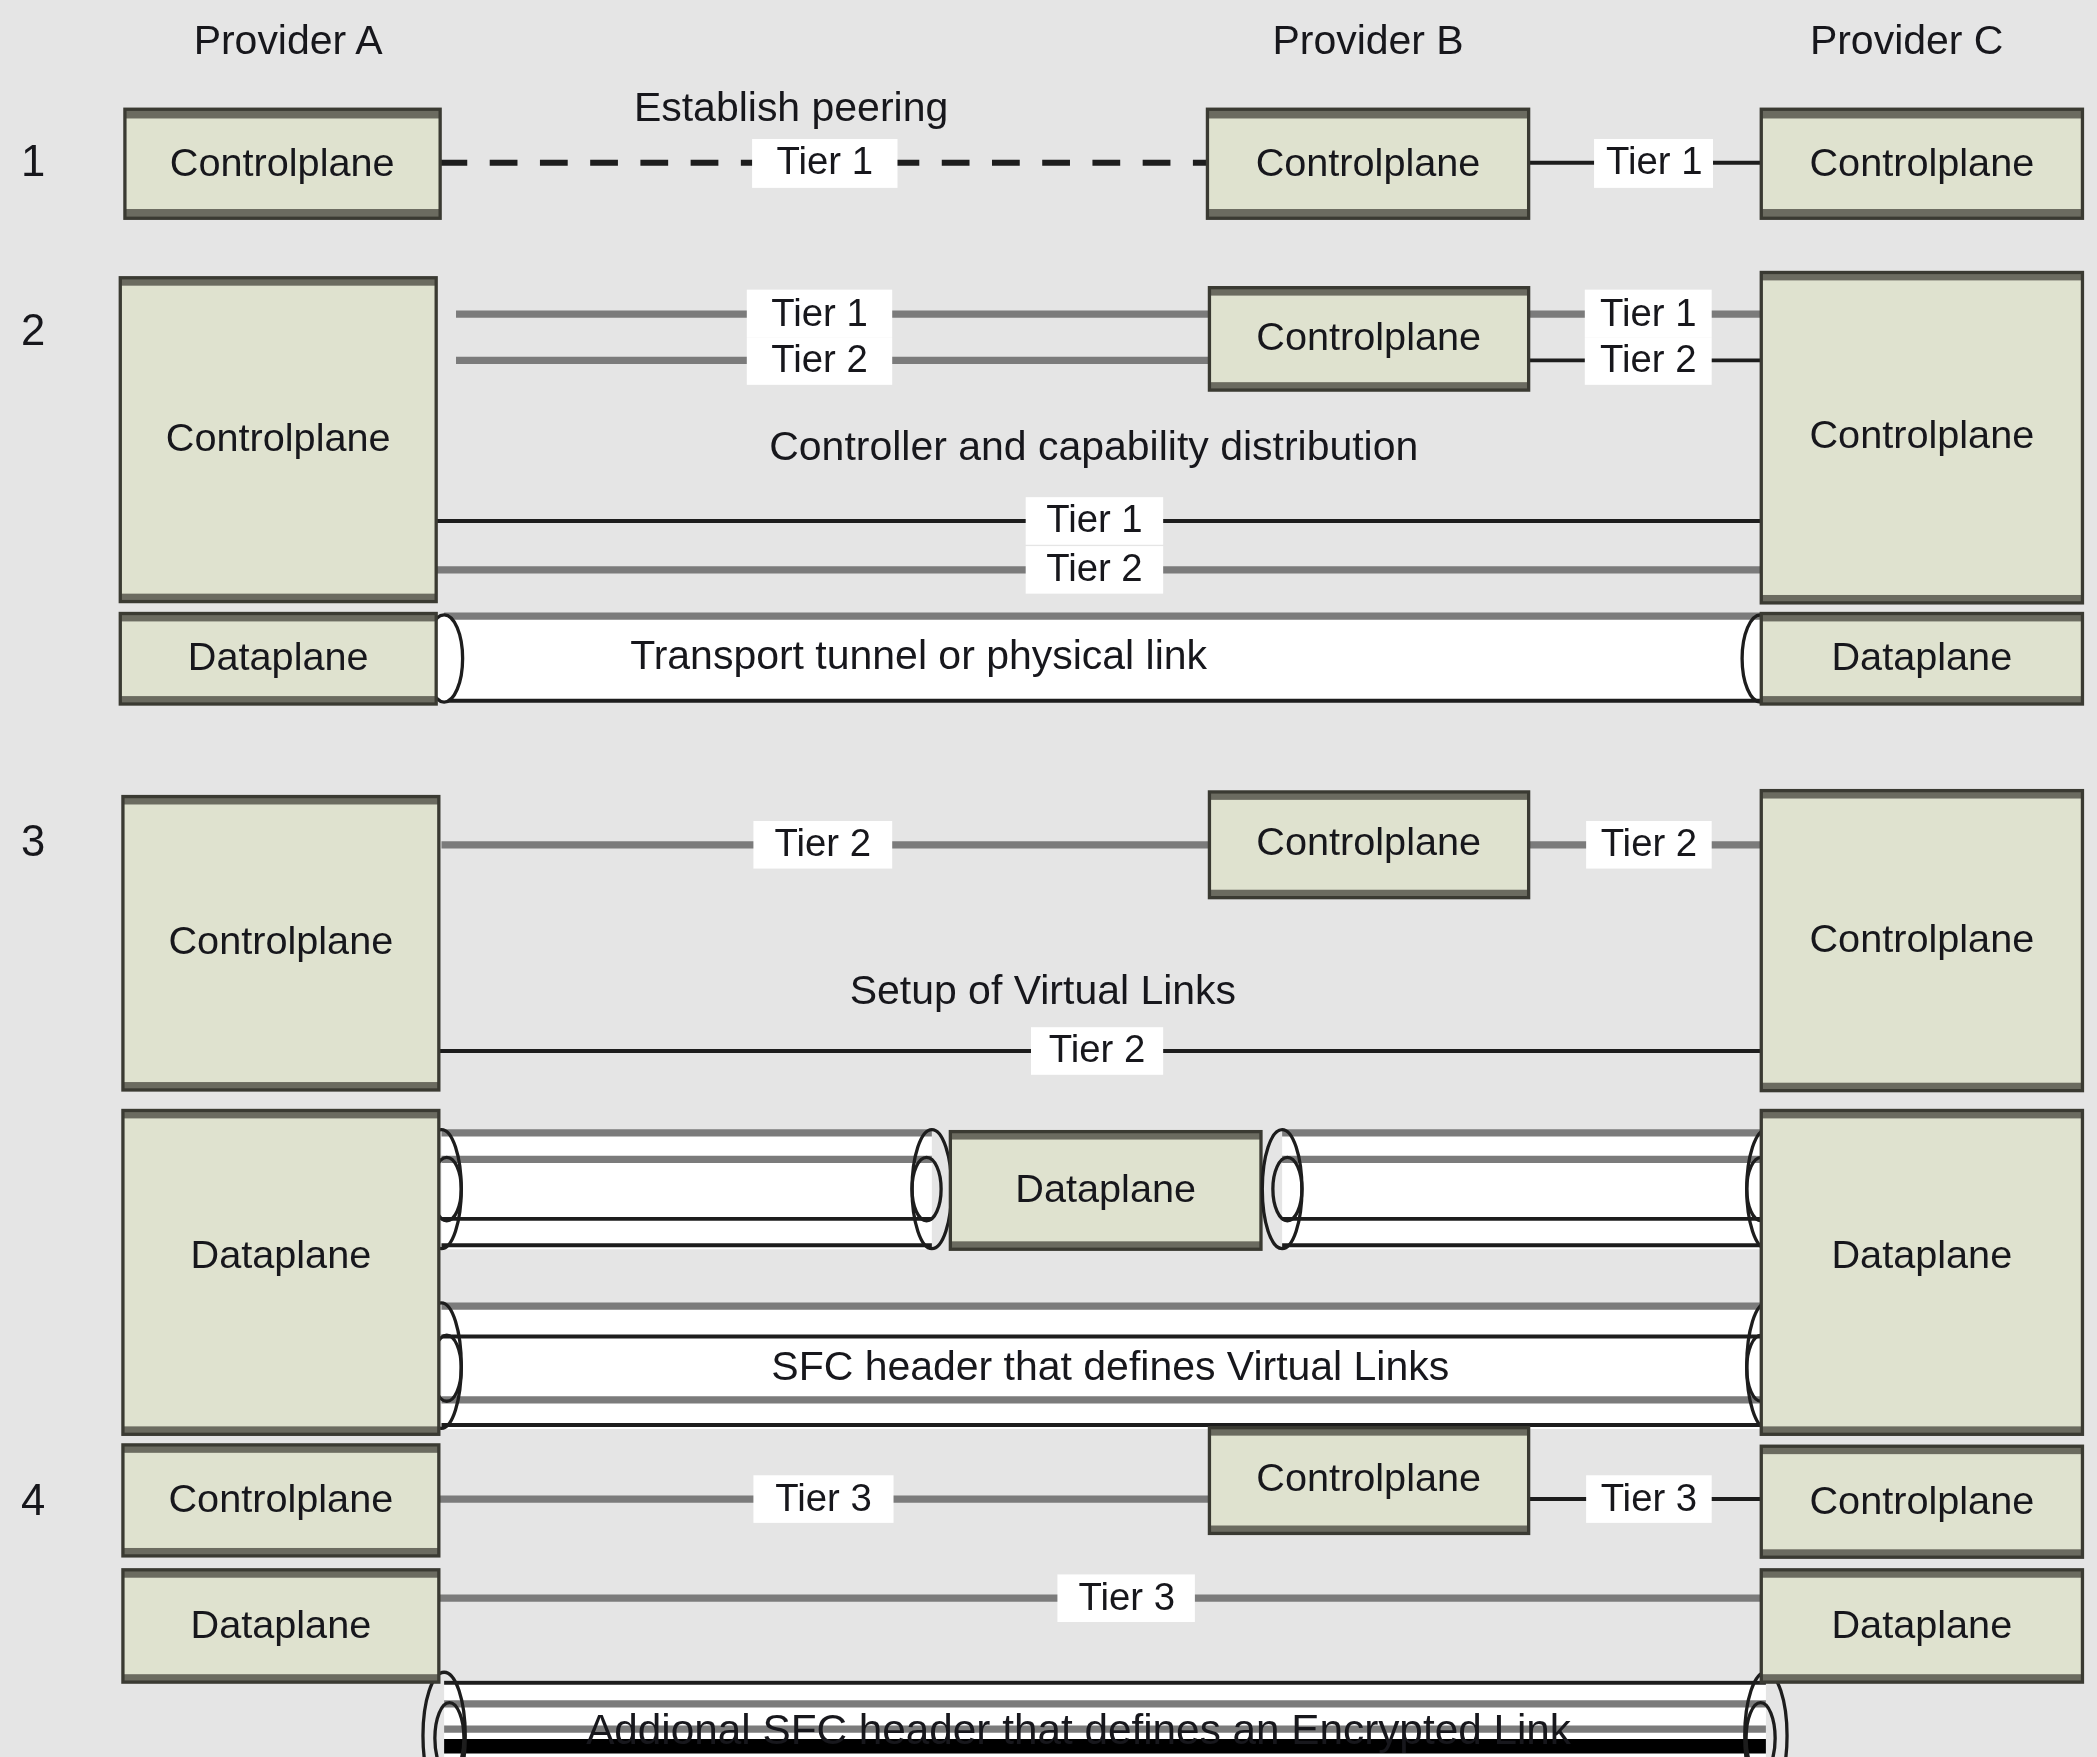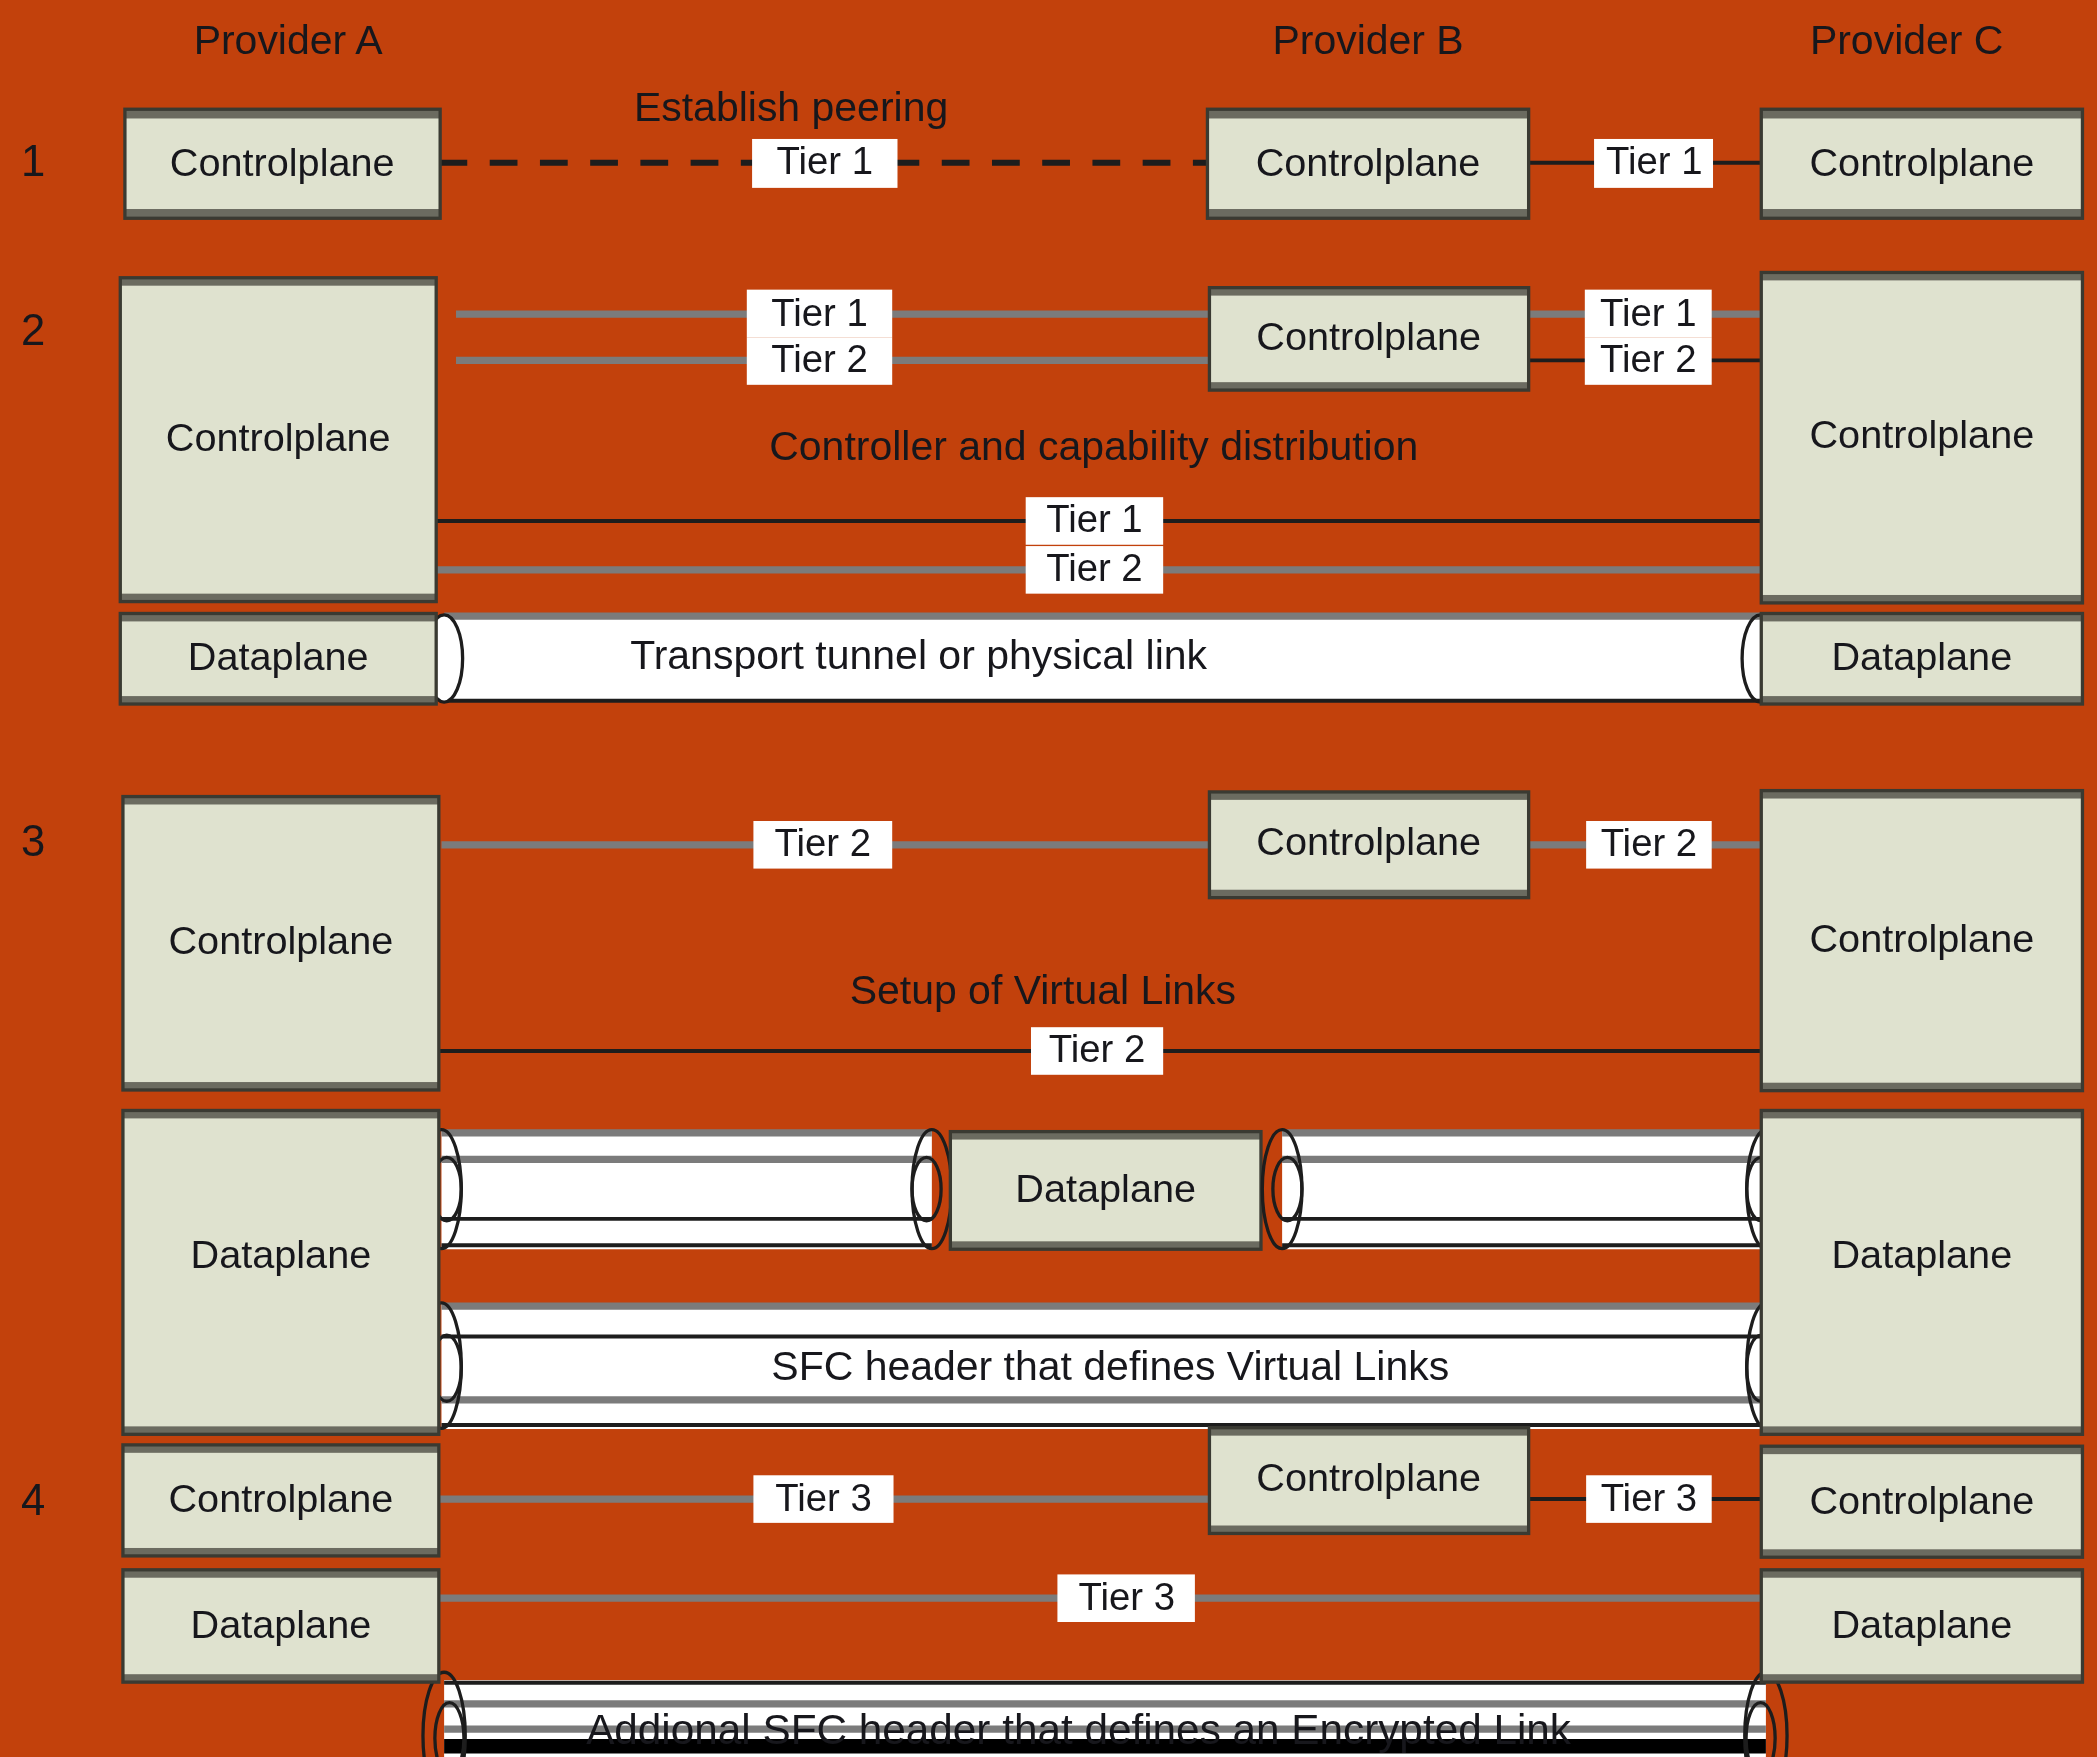--- a/index.html
+++ b/index.html
@@ -4,21 +4,21 @@
 <style>
   html, body {
     margin: 0;
     padding: 0;
     background: #ffffff;
   }
   #root {
     position: relative;
     width: 2097px;
     height: 1757px;
-    background: #c2410c;
+    background: #e5e5e5;
     font-family: "Liberation Sans", sans-serif;
   }
   svg#diagram {
     position: absolute;
     top: 0;
     left: 0;
     width: 2097px;
     height: 1757px;
     display: block;
   }

